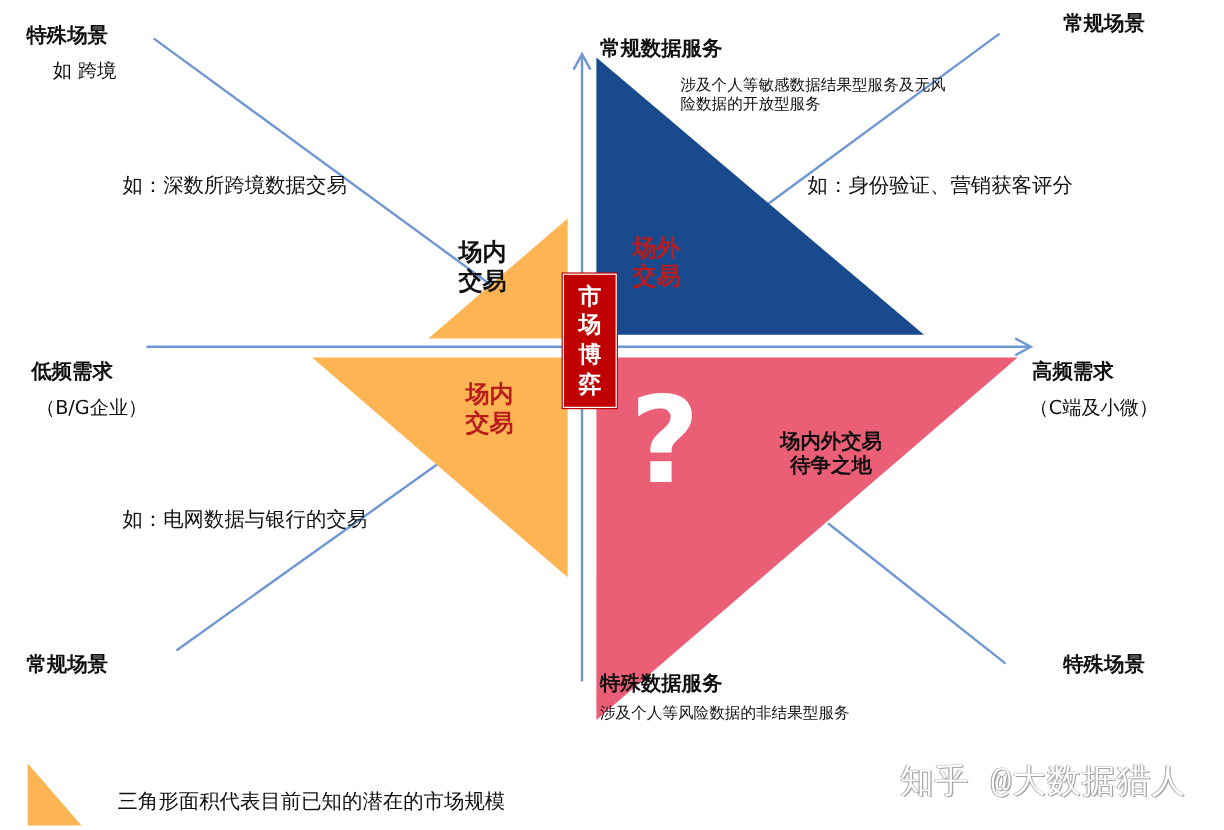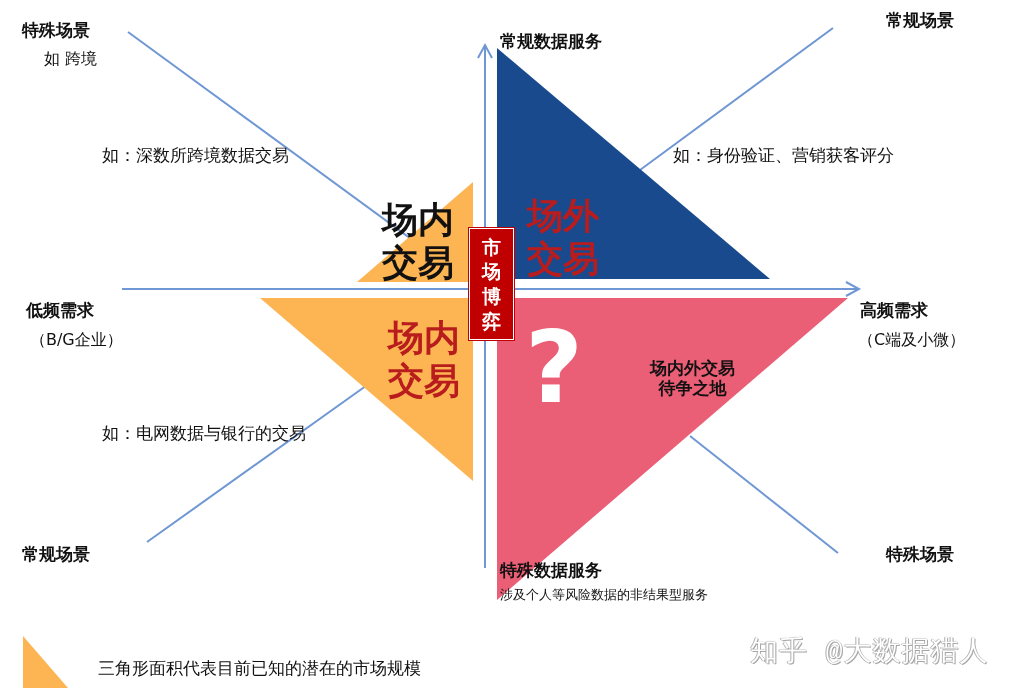--- a/index.html
+++ b/index.html
@@ -5,21 +5,21 @@
   html, body { margin: 0; padding: 0; background: #ffffff; }
   body { width: 1020px; height: 692px; position: relative; overflow: hidden;
          font-family: "DejaVu Sans", "Liberation Sans", sans-serif; color: #111; }
   svg.canvas { position: absolute; left: 0; top: 0; }
   .t { position: absolute; white-space: nowrap; line-height: 1.2; }
   .bold { font-weight: bold; }
   .h18 { font-size: 17px; }
   .s12 { font-size: 16px; }
   .s13 { font-size: 13px; }
   .s17 { font-size: 17px; }
-  .big { font-size: 36px; font-weight: bold; line-height: 1.2; }
+  .big { font-size: 20px; font-weight: bold; line-height: 1.2; }
   .white { color: #b91c1c; }
   .redbox { position: absolute; left: 469px; top: 228px; width: 45px; height: 112px;
             background: #c00000; border: 1.5px solid #ffffff; box-sizing: border-box;
             color: #fff; font-weight: bold; font-size: 19px; text-align: center;
             display: flex; flex-direction: column; justify-content: center; line-height: 1.3;
             box-shadow: 0 0 0 1px #c00000; }
   .qmark { position: absolute; left: 525px; top: 318px; font-size: 100px; font-weight: bold;
            color: #ffffff; line-height: 1; }
   .watermark { position: absolute; left: 750px; top: 632px; font-size: 28px; color: #ffffff;
                text-shadow: 0 0 1px #888, 1px 1px 0 #aaa, -1px 0 0 #bbb; letter-spacing: 1px; font-family: Liberation Mono, monospace; }
@@ -59,20 +59,22 @@
 <div class="t s12" style="left:858px; top:330px;">（C端及小微）</div>
 
 <div class="t s17" style="left:102px; top:145px;">如：深数所跨境数据交易</div>
 <div class="t big" style="left:382px; top:198px;">
   <div>场内</div>
   <div>交易</div>
 </div>
 
 <div class="t bold h18" style="left:500px; top:31px;">常规数据服务</div>
 <div class="t s13" style="left:567px; top:64px;">
+  <div>涉及个人等敏感数据结果型服务及无风</div>
+  <div>险数据的开放型服务</div>
 </div>
 <div class="t s17" style="left:673px; top:145px;">如：身份验证、营销获客评分</div>
 <div class="t big white" style="left:527px; top:194px;">
   <div>场外</div>
   <div>交易</div>
 </div>
 
 <div class="redbox">
   <div>市</div>
   <div>场</div>

